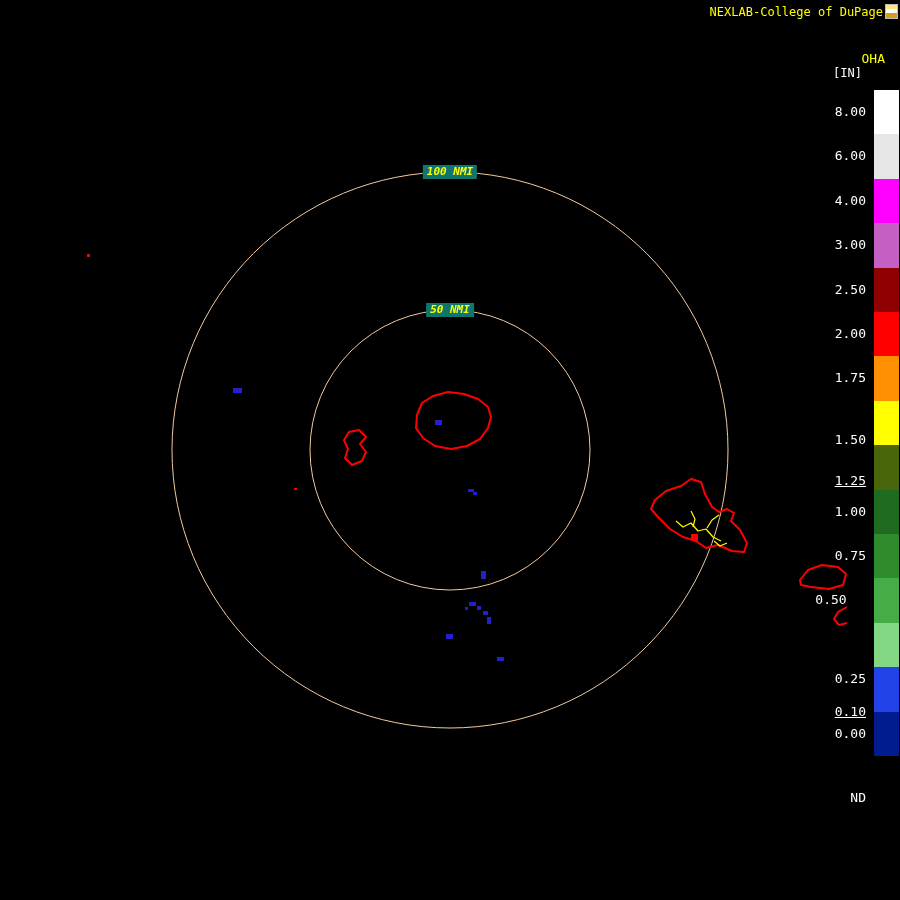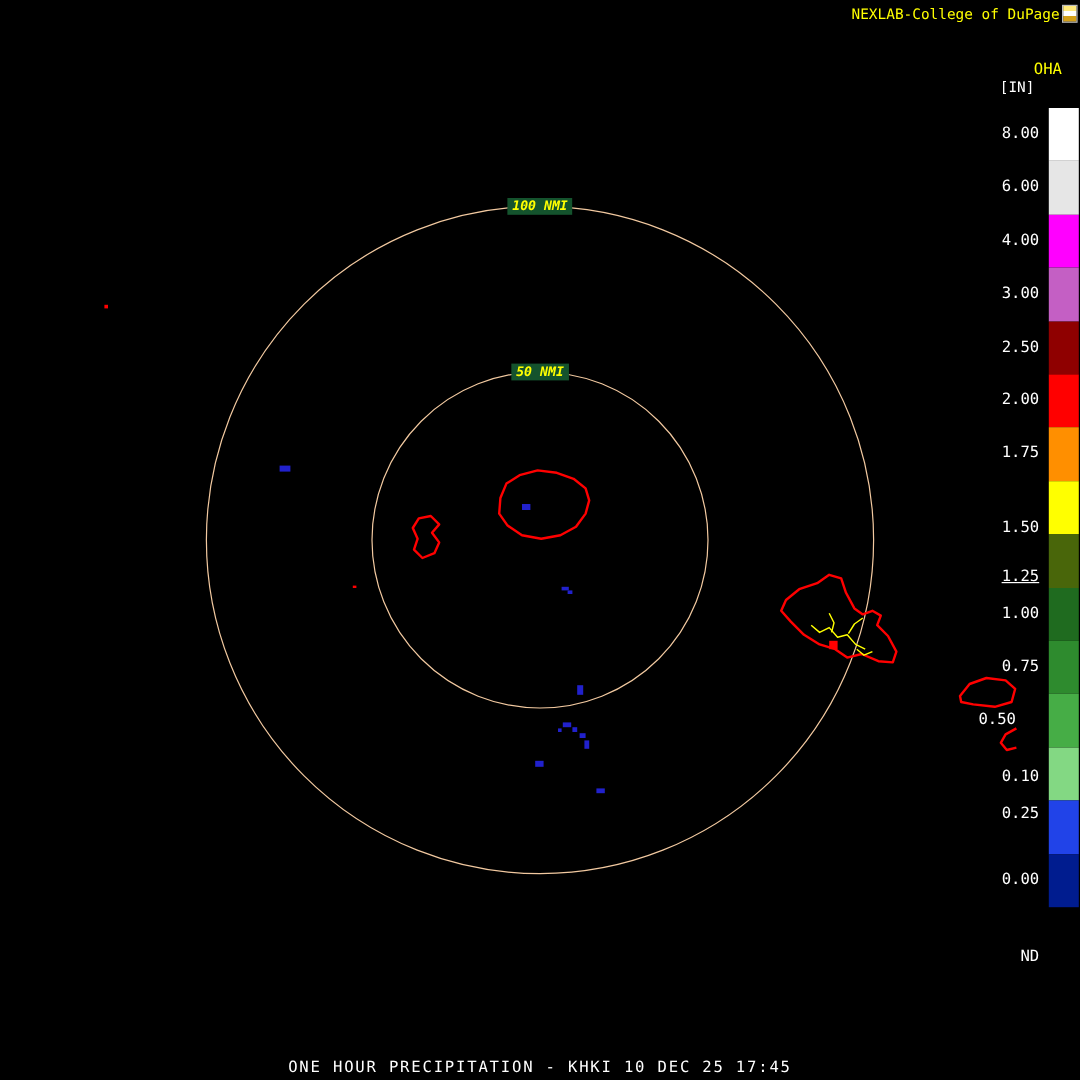--- a/index.html
+++ b/index.html
@@ -1,19 +1,19 @@
 <!DOCTYPE html>
 <html><head>
 <meta charset="utf-8">
 <style>
   html,body{margin:0;padding:0;background:#000;}
   .screen{position:relative;width:900px;height:900px;background:#000;overflow:hidden;
           font-family:"DejaVu Sans Mono","Liberation Mono",monospace;}
   #radar-svg{position:absolute;left:0;top:0;}
-  .ring-label{position:absolute;transform:translateX(-50%);background:#14532d;color:#FFFF00;
+  .ring-label{position:absolute;transform:translateX(-50%);background:#0f766e;color:#FFFF00;
               font-size:11px;font-style:italic;font-weight:bold;padding:0 4px;line-height:14px;white-space:nowrap;}
   .credit{position:absolute;top:5px;right:17px;color:#FFFF00;font-size:12px;white-space:nowrap;}
   .logo{position:absolute;top:4px;right:2px;width:11px;height:13px;border:1px solid #bbb;
         background:linear-gradient(180deg,#ffe97a 0 4px,#ffffff 4px 8px,#d4a017 8px 13px);}
   .station{position:absolute;top:51px;right:15px;color:#FFFF00;font-size:13px;}
   .units{position:absolute;top:66px;right:38px;color:#FFFFFF;font-size:12px;}
   .legend-seg{position:absolute;left:874px;width:25px;}
   .legend-label{position:absolute;right:34px;width:70px;text-align:right;color:#FFFFFF;
                 font-size:13px;line-height:16px;}
   .caption{position:absolute;bottom:3px;left:0;width:100%;text-align:center;color:#FFFFFF;
@@ -82,20 +82,19 @@
       <div class="legend-label" style="top: 473px; text-decoration: underline;">1.25</div>
       <div class="legend-seg" style="top: 489.6px; height: 44.4px; background: rgb(31, 107, 31);"></div>
       <div class="legend-label" style="top: 503.6px;">1.00</div>
       <div class="legend-seg" style="top: 534px; height: 44.4px; background: rgb(46, 139, 46);"></div>
       <div class="legend-label" style="top: 548px; text-align: right;">0.75</div>
       <div class="legend-seg" style="top: 578.4px; height: 44.4px; background: rgb(70, 173, 70);"></div>
       <div class="legend-label" style="top: 592.4px; text-align: center;">0.50</div>
       <div class="legend-seg" style="top: 622.8px; height: 44.4px; background: rgb(131, 216, 131);"></div>
       <div class="legend-label" style="top: 636.8px; margin-top: 34px;">0.25</div>
       <div class="legend-seg" style="top: 667.2px; height: 44.4px; background: rgb(33, 67, 232);"></div>
-      <div class="legend-label" style="top: 640px;">0.10</div>
+      <div class="legend-label" style="top: 704px; text-decoration: underline;">0.10</div>
       <div class="legend-seg" style="top: 711.6px; height: 44.4px; background: rgb(0, 28, 143);"></div>
       <div class="legend-label" style="top: 725.6px;">0.00</div>
       <div class="legend-label" style="top: 746px; margin-top: 44px;">ND</div>
     </div>
 
-  <div class="caption">ONE HOUR PRECIPITATION - KHKI 10 DEC 25 17:45</div>
 </div>
 
 </body></html>

